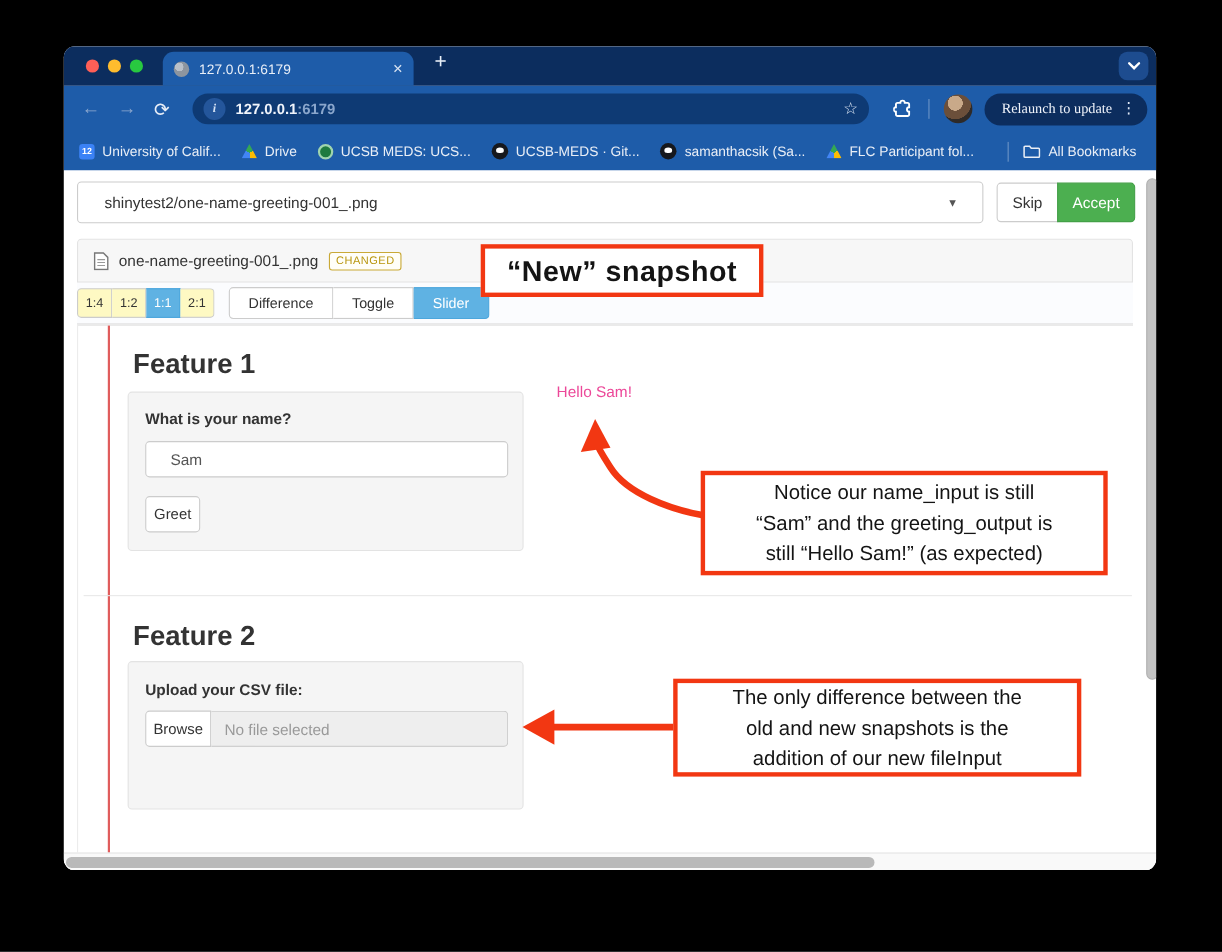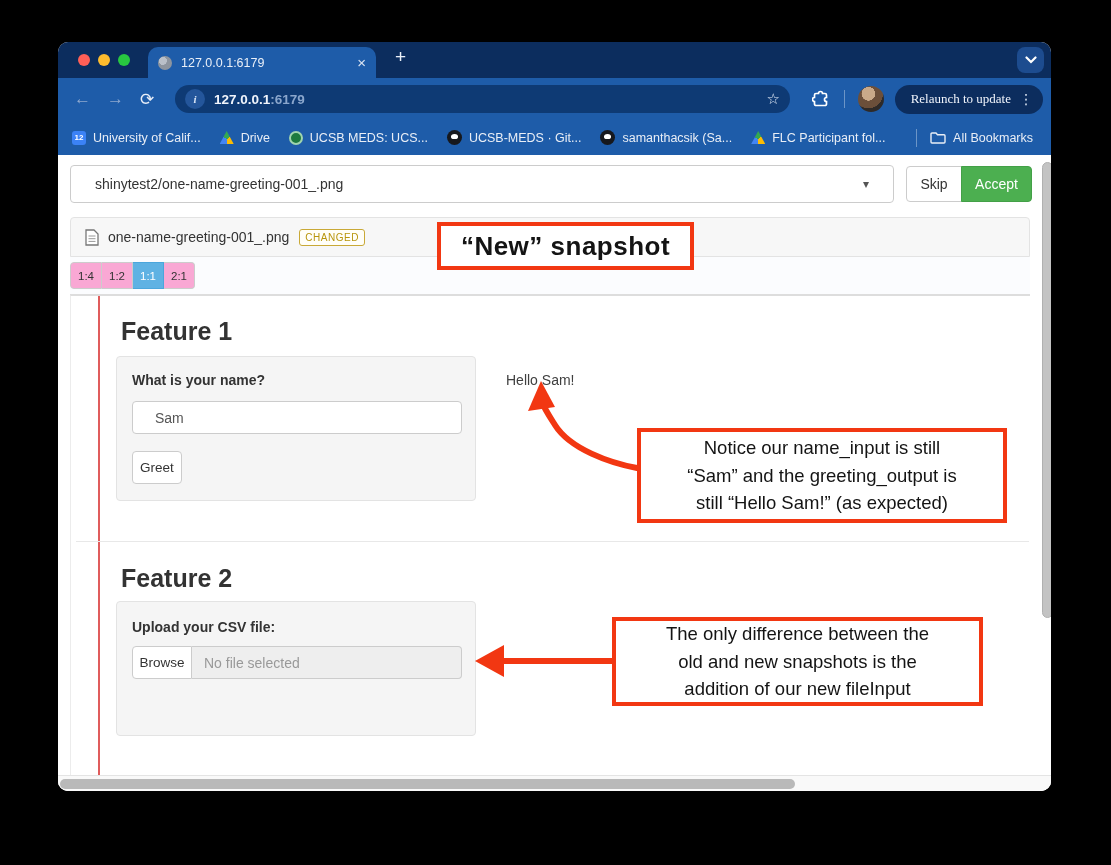--- a/index.html
+++ b/index.html
@@ -80,21 +80,21 @@
   .panelheader { position:absolute; left:12px; top:62px; width:960px; height:40px; background:#f7f7f7;
                  border:1px solid #e3e3e3; border-radius:4px 4px 0 0; display:flex; align-items:center; padding:0 14px; }
   .doc-icon { margin-right:9px; display:flex; }
   .fname { font-size:14px; color:#333; }
   .badge-changed { margin-left:10px; font-size:10px; letter-spacing:.5px; color:#b8950c;
                    border:1px solid #c9a937; border-radius:3px; padding:2px 5px; background:#fffef8; }
 
   .controlsrow { position:absolute; left:12px; top:102px; width:960px; height:38px; background:#fbfcfe;
                  border-bottom:1px solid #ddd; display:flex; align-items:center; }
   .grp { display:inline-flex; }
-  .zoombtn { height:27px; padding:0 7px; font-size:11.5px; border:1px solid #ccc; background:#f9a8d4; color:#333; }
+  .zoombtn { height:27px; padding:0 7px; font-size:11.5px; border:1px solid #ccc; background:#fef9c3; color:#333; }
   .zoombtn + .zoombtn { border-left:none; }
   .zoombtn:first-child { border-radius:4px 0 0 4px; }
   .zoombtn:last-child { border-radius:0 4px 4px 0; }
   .viewbtn { height:29px; padding:0 17px; font-size:13px; border:1px solid #ccc; background:#fff; color:#333; }
   .viewbtn + .viewbtn { border-left:none; }
   .viewbtn:first-child { border-radius:4px 0 0 4px; }
   .viewbtn:last-child { border-radius:0 4px 4px 0; }
   .sel { background:#5fb2e3 !important; border-color:#4ba6dc !important; color:#fff !important; }
   .zgrp { margin-left:0; } .vgrp { margin-left:13px; }
 
@@ -106,21 +106,21 @@
   .f1-title { position:absolute; left:50px; top:21px; }
   .f2-title { position:absolute; left:50px; top:268px; }
   .well { position:absolute; left:45px; width:360px; background:#f5f5f5; border:1px solid #e3e3e3; border-radius:4px; }
   .well1 { top:60px; height:145px; }
   .well2 { top:305px; height:135px; }
   .ctl-label { position:absolute; left:15px; font-size:14px; font-weight:700; color:#333; }
   .name-input { position:absolute; left:15px; top:44px; width:330px; height:33px; border:1px solid #ccc;
                 border-radius:4px; font-size:14px; color:#555; padding:0 22px; background:#fff;
                 font-family:"Liberation Sans", sans-serif; }
   .greet-btn { position:absolute; left:15px; top:94px; width:50px; height:33px; border-radius:4px; font-size:13.5px; }
-  .hello { position:absolute; left:435px; top:76px; font-size:14px; color:#404040; }
+  .hello { position:absolute; left:435px; top:52px; font-size:14px; color:#ec4899; }
   .hr { position:absolute; left:5px; top:245px; width:953px; height:1px; background:#e8e8e8; }
   .fileinput { position:absolute; left:15px; top:44px; width:330px; height:33px; display:flex; }
   .browse-btn { width:60px; height:33px; border:1px solid #ccc; border-radius:4px 0 0 4px; background:#fff;
                 font-size:13.5px; color:#333; display:flex; align-items:center; justify-content:center; }
   .file-field { flex:1; height:33px; border:1px solid #ccc; border-left:none; border-radius:0 4px 4px 0;
                 background:#eee; color:#999; font-size:14px; display:flex; align-items:center; padding:4px 12px; }
 
   
   .notebox { position:absolute; background:#fff; border:4px solid #f23712; color:#141414;
              display:flex; align-items:center; justify-content:center; text-align:center;
@@ -243,20 +243,25 @@
         <span class="badge-changed">CHANGED</span>
       </div>
 
       <div class="controlsrow">
         <div class="grp zgrp">
           <button class="zoombtn">1:4</button>
           <button class="zoombtn">1:2</button>
           <button class="zoombtn sel">1:1</button>
           <button class="zoombtn">2:1</button>
         </div>
+        <div class="grp vgrp">
+          <button class="viewbtn">Difference</button>
+          <button class="viewbtn">Toggle</button>
+          <button class="viewbtn sel">Slider</button>
+        </div>
       </div>
 
       <div class="compare">
         <div class="redline"></div>
 
         <div class="h2 f1-title">Feature 1</div>
         <div class="well well1">
           <div class="ctl-label" style="top:15px;">What is your name?</div>
           <input class="name-input" value="Sam" style="">
           <button class="btn greet-btn">Greet</button>

